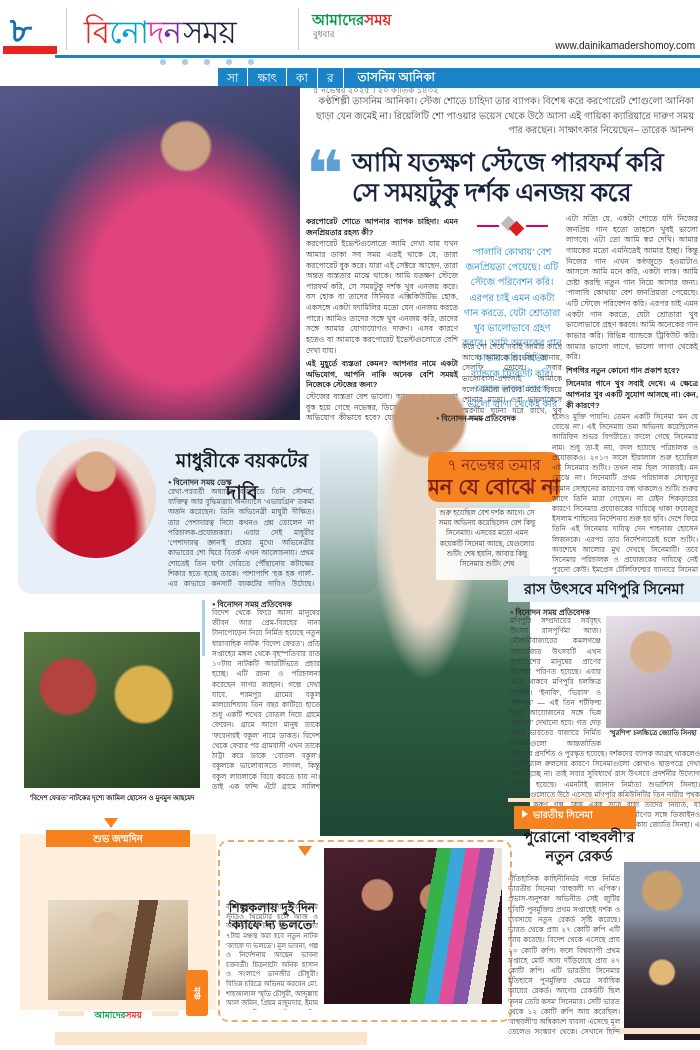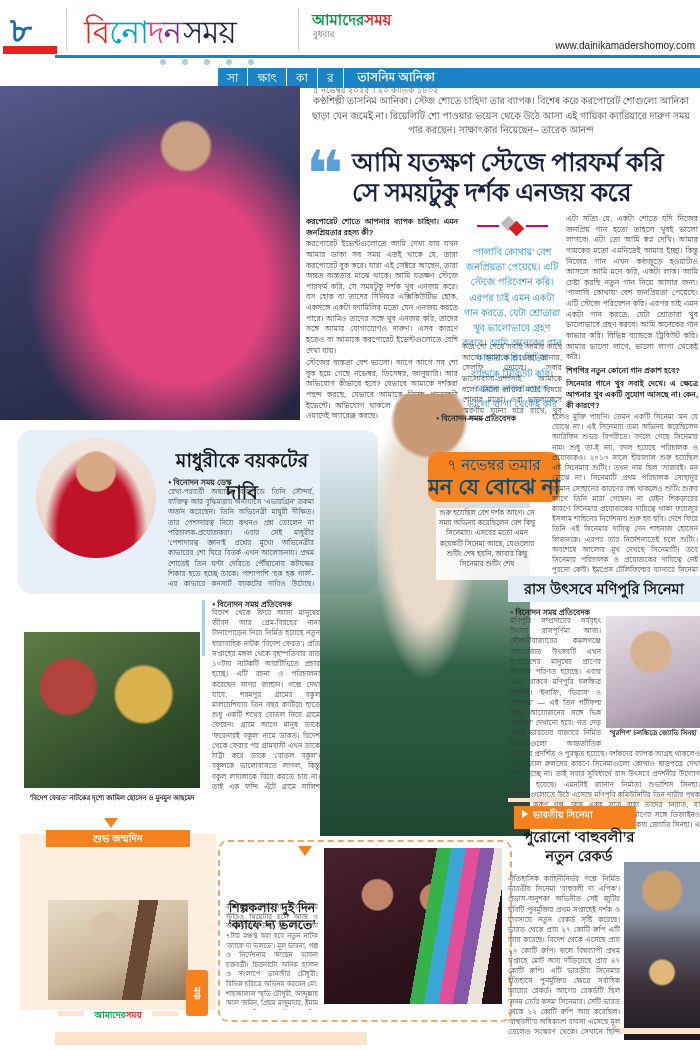--- a/index.html
+++ b/index.html
@@ -70,21 +70,21 @@
   .pullq{font-size:9.5px;line-height:1.6;color:#1b84c7;}
   .diamond{width:11px;height:11px;transform:rotate(45deg);}
   .pinkline{height:2px;background:#d6006e;}
 
   
   .bluebox{background:#e7f0f8;border-radius:14px;}
   .h2a{font-size:19px;font-weight:bold;color:#16181b;}
   .byline{font-size:7.8px;font-weight:bold;color:#222;}
   .byline::before{content:"● ";color:#444;font-size:6px;vertical-align:1px;}
   .body-xs{font-size:7.2px;line-height:1.42;color:#3a3a3a;}
-  .orangebox{background:#f5821f;border-radius:10px;color:#0c4a6e;}
+  .orangebox{background:#f5821f;border-radius:10px;color:#7f1d1d;}
   .ob1{font-size:15px;line-height:1.25;}
   .ob2{font-size:21px;font-weight:bold;line-height:1.15;}
   .band{background:#e3edf6;}
   .h2b{font-size:14.5px;font-weight:bold;color:#16181b;line-height:26px;}
   .h2c{font-size:17px;font-weight:bold;color:#16181b;line-height:1.3;}
   .caption{font-size:6.8px;font-weight:bold;color:#222;}
   .floatr{float:right;margin:0 0 3px 5px;width:94px;}
 
   
   .peach{background:#fdeede;}
@@ -139,31 +139,32 @@
   <div class="abs kicker" style="left:218px;top:68px;width:482px;height:20px;">
     <span class="kcell">সা</span>
     <span class="kcell">ক্ষাৎ</span>
     <span class="kcell">কা</span>
     <span class="kcell">র</span>
     <span class="kname">তাসনিম আনিকা</span>
   </div>
 
   <div class="abs ph anika" style="left:0;top:86px;width:300px;height:334px;"></div>
 
-  <div class="abs intro ctr" style="left:308px;top:94px;width:386px;">কণ্ঠশিল্পী তাসনিম আনিকা। স্টেজ শোতে চাহিদা তার ব্যাপক। বিশেষ করে করপোরেট শোগুলো আনিকা ছাড়া যেন জমেই না। রিয়েলিটি শো পাওয়ার ভয়েস থেকে উঠে আসা এই গায়িকা ক্যারিয়ারে দারুণ সময় পার করছেন। সাক্ষাৎকার নিয়েছেন– তারেক আনন্দ</div>
+  <div class="abs intro ctr" style="left:308px;top:94px;width:386px;text-align:right;">কণ্ঠশিল্পী তাসনিম আনিকা। স্টেজ শোতে চাহিদা তার ব্যাপক। বিশেষ করে করপোরেট শোগুলো আনিকা ছাড়া যেন জমেই না। রিয়েলিটি শো পাওয়ার ভয়েস থেকে উঠে আসা এই গায়িকা ক্যারিয়ারে দারুণ সময় পার করছেন। সাক্ষাৎকার নিয়েছেন– তারেক আনন্দ</div>
 
   <div class="abs quoteglyph" style="left:306px;top:142px;">❝</div>
   <div class="abs bighead" style="left:352px;top:148px;width:350px;">
     <div>আমি যতক্ষণ স্টেজে পারফর্ম করি</div>
     <div>সে সময়টুকু দর্শক এনজয় করে</div>
   </div>
 
   <div class="abs body-sm just" style="left:306px;top:214px;width:152px;height:206px;overflow:hidden;">
     <p class="q">করপোরেট শোতে আপনার ব্যাপক চাহিদা। এমন জনপ্রিয়তার রহস্য কী?</p>
     <p>করপোরেট ইভেন্টগুলোতে আমি দেখা যায় যখন আমার ডাকা সব সময় এতই থাকে যে, তারা করপোরেট বুক করে। যারা এই সেক্টরে আছেন, তারা অন্তত ব্যস্ততার মাঝে থাকে। আমি যতক্ষণ স্টেজে পারফর্ম করি, সে সময়টুকু দর্শক খুব এনজয় করে। বস হোক বা তাদের সিনিয়র এক্সিকিউটিভ হোক, একসঙ্গে একটা ফ্যামিলির মতো যেন এনজয় করতে পারে। আমিও তাদের সঙ্গে খুব এনজয় করি, তাদের সঙ্গে আমার যোগাযোগও দারুণ। এসব কারণে হতেও বা আমাকে করপোরেট ইভেন্টগুলোতে বেশি দেখা যায়।</p>
+    <p class="q">এই মুহূর্তে ব্যস্ততা কেমন? আপনার নামে একটা অভিযোগ, আপনি নাকি অনেক বেশি সময়ই নিজেকে স্টেজের জন্য?</p>
     <p>স্টেজের ব্যস্ততা বেশ ভালো। আগে আগে সব শো বুক হয়ে গেছে নভেম্বর, ডিসেম্বর, জানুয়ারি। আর অভিযোগ কীভাবে হবে? যেভাবে আমাকে দর্শকরা পছন্দ করছে, যেভাবে আমাকে নিচ্ছে প্রত্যেকটা ইভেন্টে। অভিযোগ থাকলে তো নিত না। সবাই ওয়াদেই অ্যারেঞ্জ করছে।</p>
 
   </div>
 
   <div class="abs" style="left:462px;top:216px;width:100px;">
     <div style="display:flex;align-items:center;justify-content:center;gap:4px;height:20px;">
       <span class="pinkline" style="width:22px;"></span>
       <span class="diamond" style="background:#b9bcbf;margin-right:-7px;margin-top:-6px;"></span>
       <span class="diamond" style="background:#d8201c;margin-top:4px;"></span>
       <span class="pinkline" style="width:22px;"></span>

